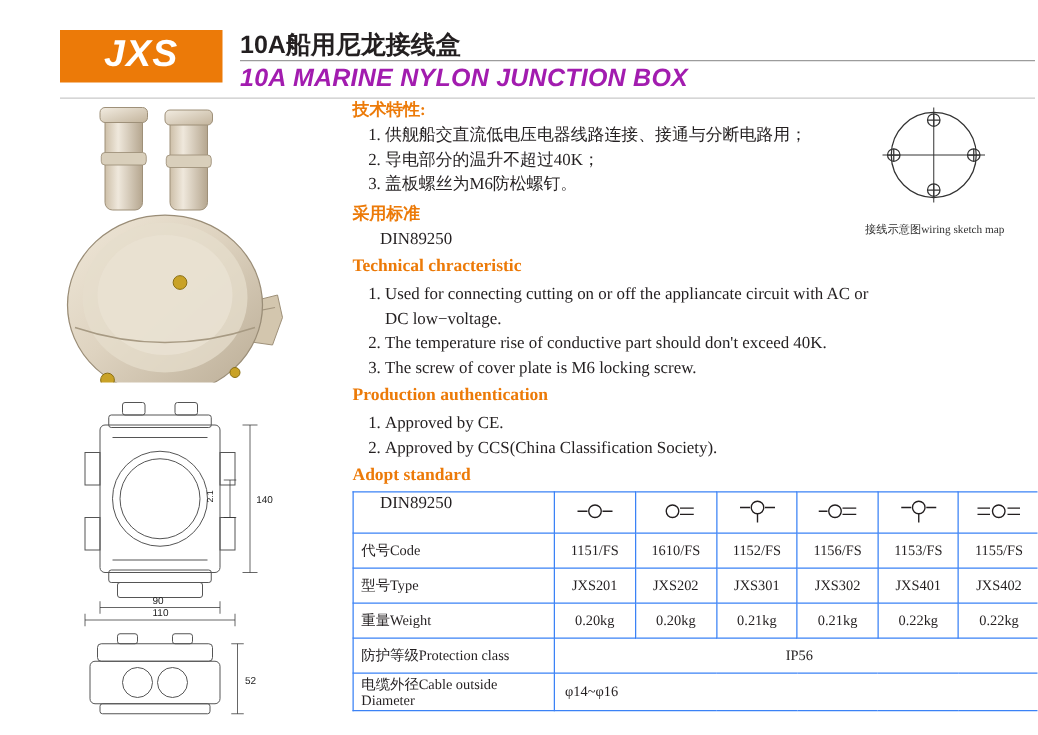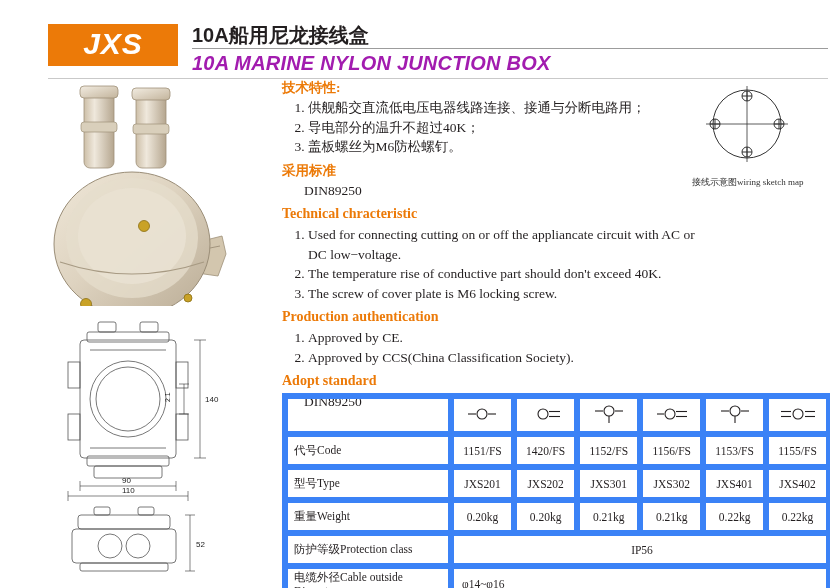--- a/index.html
+++ b/index.html
@@ -174,21 +174,21 @@
     top: 393px;
     width: 550px;
   }
   table.spec-table {
     border-collapse: collapse;
     width: 550px;
     font-size: 11.5px;
     color: #231f20;
   }
   table.spec-table td {
-    border: 6px solid #3b82f6;
+    border: 1px solid #3b82f6;
     height: 25px;
     padding: 1px 4px;
     text-align: center;
     vertical-align: middle;
   }
   table.spec-table td.label {
     text-align: left;
     padding-left: 6px;
     width: 150px;
     font-size: 11.5px;
@@ -442,21 +442,21 @@
               <circle cx="19" cy="8" r="5" fill="none" stroke="#231f20" stroke-width="1.1"></circle>
               <line x1="26" y1="5.5" x2="36" y2="5.5" stroke="#231f20" stroke-width="1.1"></line>
               <line x1="26" y1="10.5" x2="36" y2="10.5" stroke="#231f20" stroke-width="1.1"></line>
             </svg>
           </td>
         </tr>
 
         <tr>
           <td class="label">代号Code</td>
           <td>1151/FS</td>
-          <td>1420/FS</td>
+          <td>1610/FS</td>
           <td>1152/FS</td>
           <td>1156/FS</td>
           <td>1153/FS</td>
           <td>1155/FS</td>
         </tr>
 
         <tr>
           <td class="label">型号Type</td>
           <td>JXS201</td>
           <td>JXS202</td>

